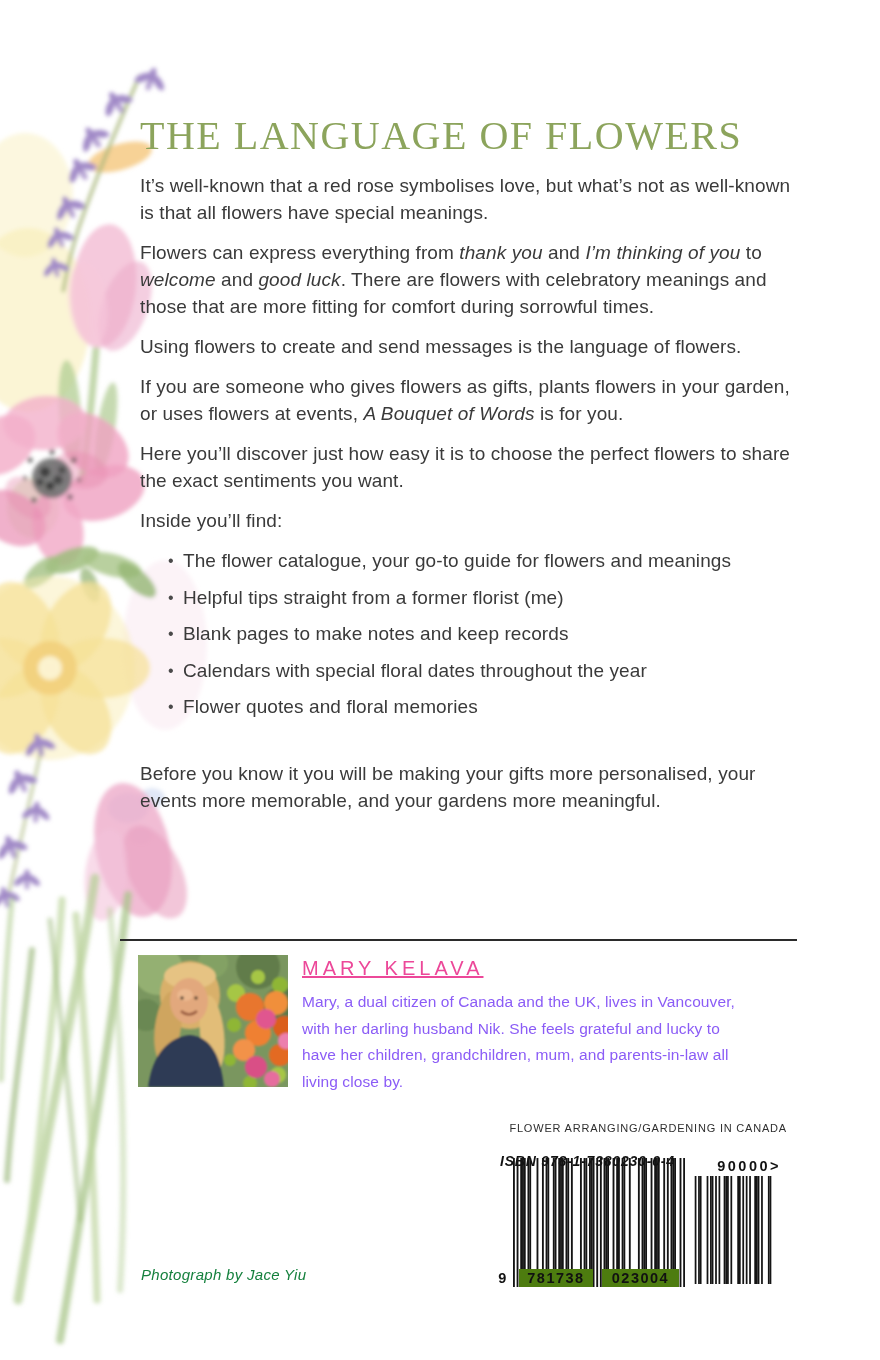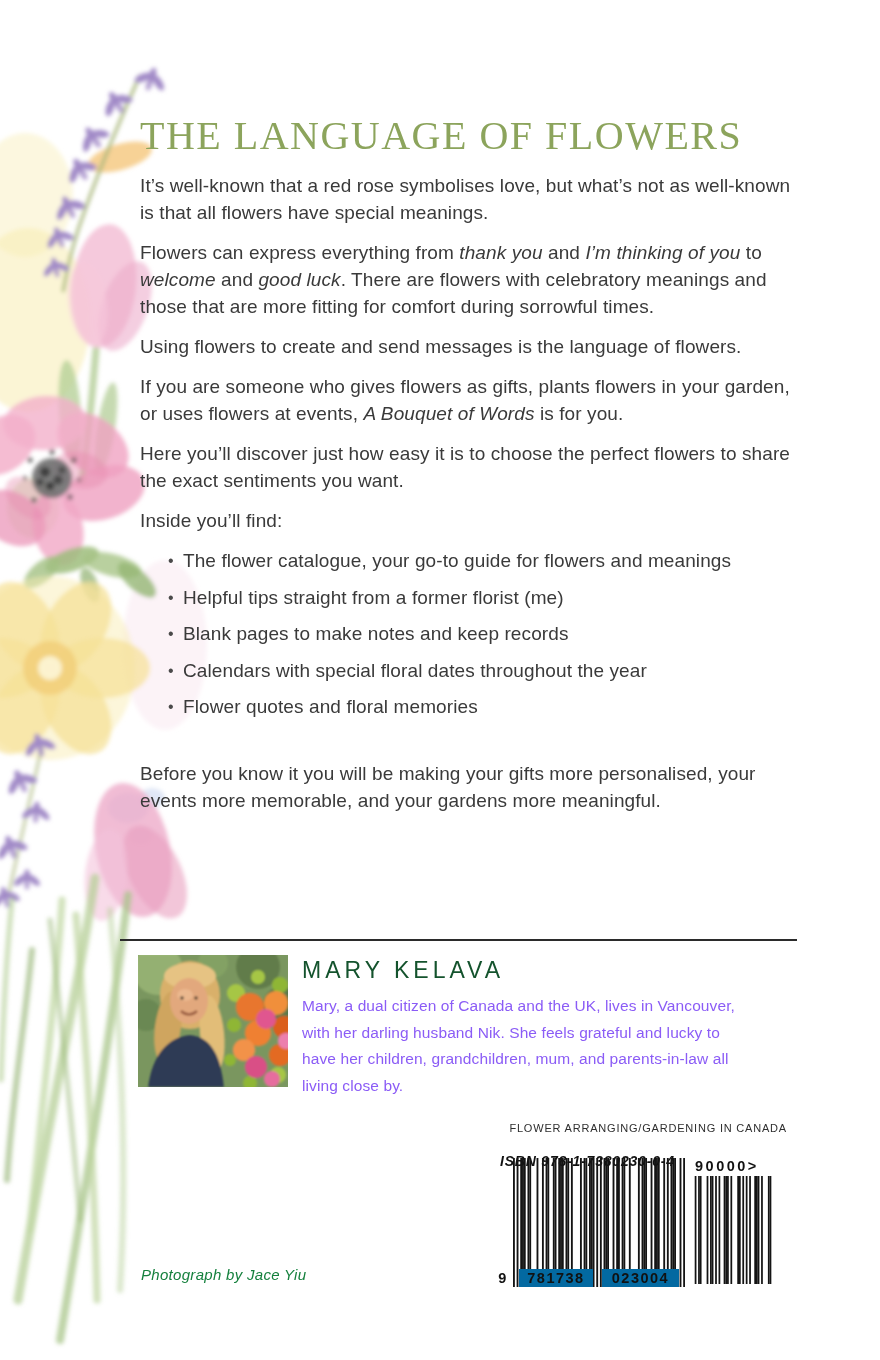--- a/index.html
+++ b/index.html
@@ -14,34 +14,34 @@
   .content p{margin:0 0 13px 0;}
   .it{font-style:italic;}
   ul.bullets{list-style:none;margin:9px 0 0 0;padding:0 0 0 43px;}
   ul.bullets li{position:relative;margin:0 0 9.5px 0;}
   ul.bullets li::before{content:"\2022";position:absolute;left:-15px;top:0;color:#4a4a4a;font-size:16px;}
   .closing{margin-top:40px !important;}
   .rule{position:absolute;left:120px;top:939px;width:677px;height:2px;background:#2b2b2b;}
   .author{position:absolute;left:138px;top:954px;width:660px;height:136px;}
   .author-photo{position:absolute;left:0;top:1px;width:150px;height:132px;}
   .author-info{position:absolute;left:164px;top:3px;width:450px;}
-  .author-name{font-size:23px;font-weight:normal;letter-spacing:4px;color:#14532d;margin:0 0 9px 0;}
+  .author-name{font-size:20px;font-weight:normal;letter-spacing:4px;color:#ec4899;margin:0 0 9px 0;text-decoration:underline;}
   .author-bio{font-size:15.5px;line-height:26.5px;color:#8b5cf6;letter-spacing:0.1px;}
   .category{position:absolute;top:1122px;right:93px;font-size:11px;letter-spacing:0.8px;
             color:#2e2e2e;white-space:nowrap;}
   .barcode{position:absolute;left:500px;top:1141px;width:295px;height:156px;}
   .isbn-label{position:absolute;left:0;top:12px;font-weight:bold;font-size:14px;letter-spacing:0.8px;
               color:#111;white-space:nowrap;font-style:italic;}
   .ean13{position:absolute;left:13px;top:17px;}
   .ean5{position:absolute;left:193px;top:35px;}
-  .ean5-text{position:absolute;left:186px;top:17px;width:95px;text-align:left;font-weight:bold;
-             font-size:14.5px;letter-spacing:2.5px;color:#111;white-space:nowrap;margin-left:9px;}
+  .ean5-text{position:absolute;left:186px;top:17px;width:95px;text-align:right;font-weight:bold;
+             font-size:14.5px;letter-spacing:2.5px;color:#111;white-space:nowrap;}
   .ean13-digits{position:absolute;top:128px;left:0;height:18px;font-weight:bold;font-size:14.5px;
                 letter-spacing:1.5px;color:#111;}
-  .ean13-digits span{position:absolute;top:0;height:18px;line-height:18px;text-align:center;background:#0369a1;}
+  .ean13-digits span{position:absolute;top:0;height:18px;line-height:18px;text-align:center;background:#4d7c0f;}
   .d-lead{left:-4px;width:14px;background:transparent !important;}
   .d-g1{left:19px;width:74px;}
   .d-g2{left:102px;width:77px;}
   .photo-credit{position:absolute;left:141px;top:1266px;font-style:italic;font-size:15px;
                 color:#15803d;letter-spacing:0.3px;}
 </style>
 </head>
 <body>
 
 <svg class="flowers" viewBox="0 0 230 1300" aria-hidden="true">

